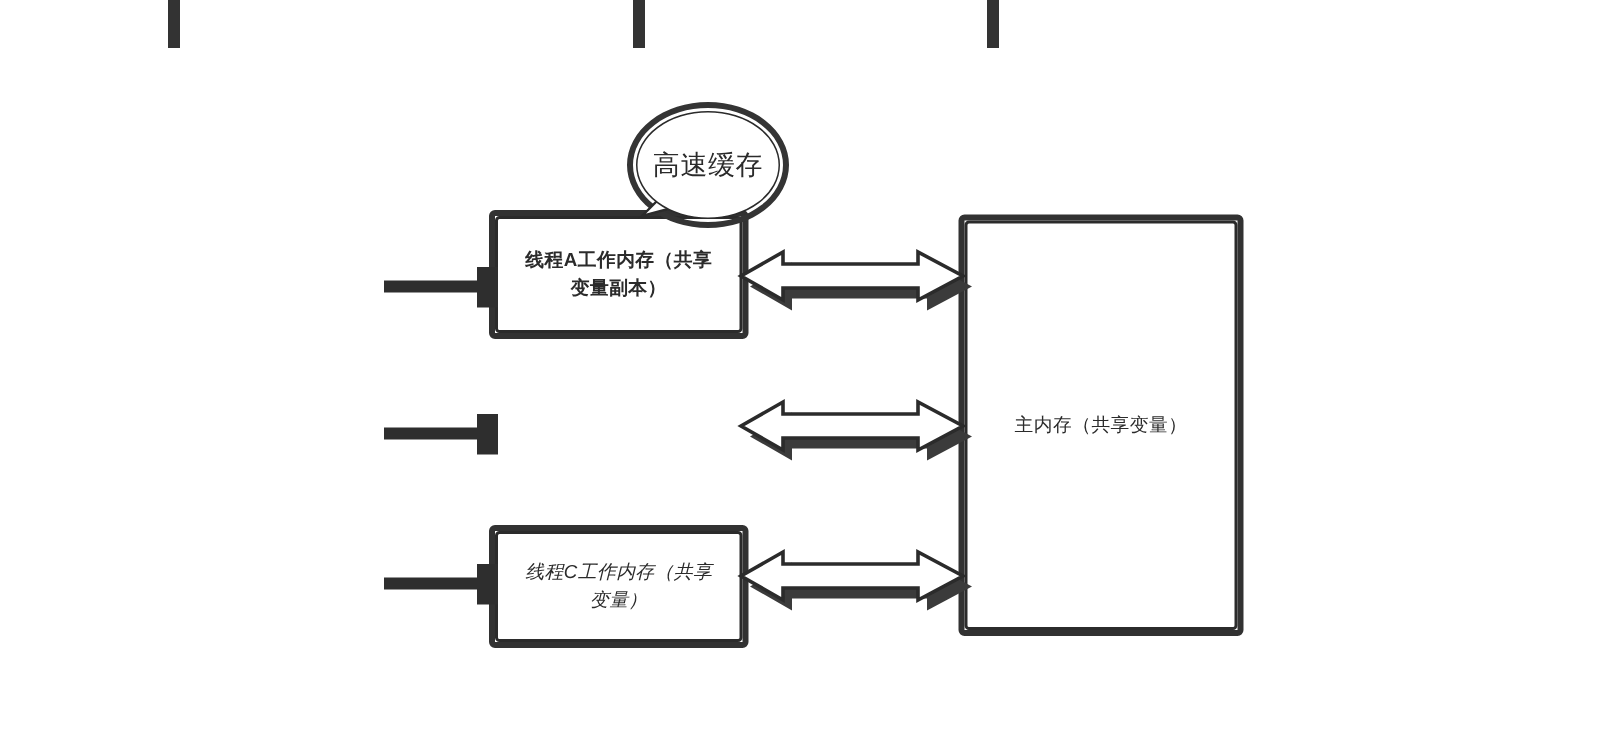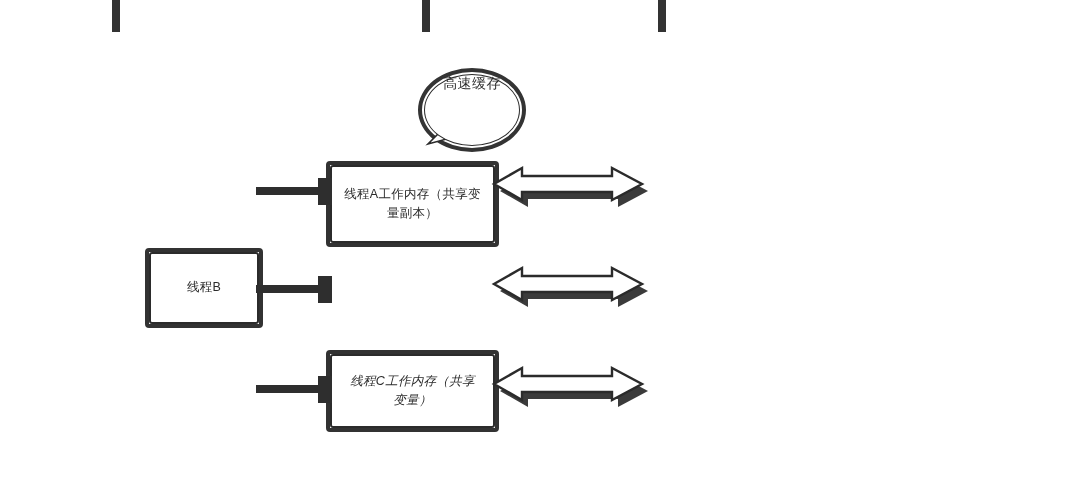--- a/index.html
+++ b/index.html
@@ -73,22 +73,23 @@
   .callout .bubble {
     position: absolute;
     left: 0;
     top: 0;
     width: 100%;
     height: 100%;
     background: #ffffff;
     border: 1.6px solid #2b2b2b;
     border-radius: 50%;
     display: flex;
+    align-items: center;
     justify-content: center;
-    font-size: 14px;
+    font-size: 18px;
     color: #2b2b2b;
     letter-spacing: 0.4px;
     box-sizing: border-box;
   }
   .callout .shadowring {
     position: absolute;
     left: -6px;
     top: -6px;
     width: calc(100% + 12px);
     height: calc(100% + 12px);
@@ -167,34 +168,34 @@
   <div class="dblarrow" style="left:492px; top:364px; width:160px; height:48px;">
     <svg width="160" height="48" viewBox="0 0 160 48">
       <g transform="translate(6,7)">
         <path d="M30,4 L30,12 L120,12 L120,4 L150,20 L120,36 L120,28 L30,28 L30,36 L2,20 Z" fill="#3b3b3b" stroke="none"></path>
       </g>
       <path d="M30,4 L30,12 L120,12 L120,4 L150,20 L120,36 L120,28 L30,28 L30,36 L2,20 Z" fill="#ffffff" stroke="#2b2b2b" stroke-width="2.4" stroke-linejoin="miter"></path>
     </svg>
   </div>
 
 
-  <div class="node" style="left:149px; top:252px; width:110px; height:72px;">
-    <span class="label">线程B</span>
-  </div>
-
-
-  <div class="node" style="left:330px; top:165px; width:165px; height:78px;">
+
+
+  <div class="node" style="left:330px; top:144px; width:165px; height:78px;font-weight:bold;">
     <span class="label">线程A工作内存（共享变量副本）</span>
   </div>
 
 
   <div class="node" style="left:330px; top:354px; width:165px; height:74px;font-style:italic;">
     <span class="label">线程C工作内存（共享变量）</span>
   </div>
 
+  <div class="node mainmem" style="left:643px; top:147px; width:182px; height:273px;">
+    <span class="label">主内存（共享变量）</span>
+  </div>
 
   <div class="callout" style="left:424px; top:74px; width:96px; height:72px;">
     <div class="shadowring"></div>
     <svg class="tail" viewBox="0 0 96 72">
       <path d="M22,52 L4,70 L34,62 Z" fill="#ffffff" stroke="#2b2b2b" stroke-width="1.6"></path>
     </svg>
     <div class="bubble">
       <span>高速缓存</span>
     </div>
   </div>

